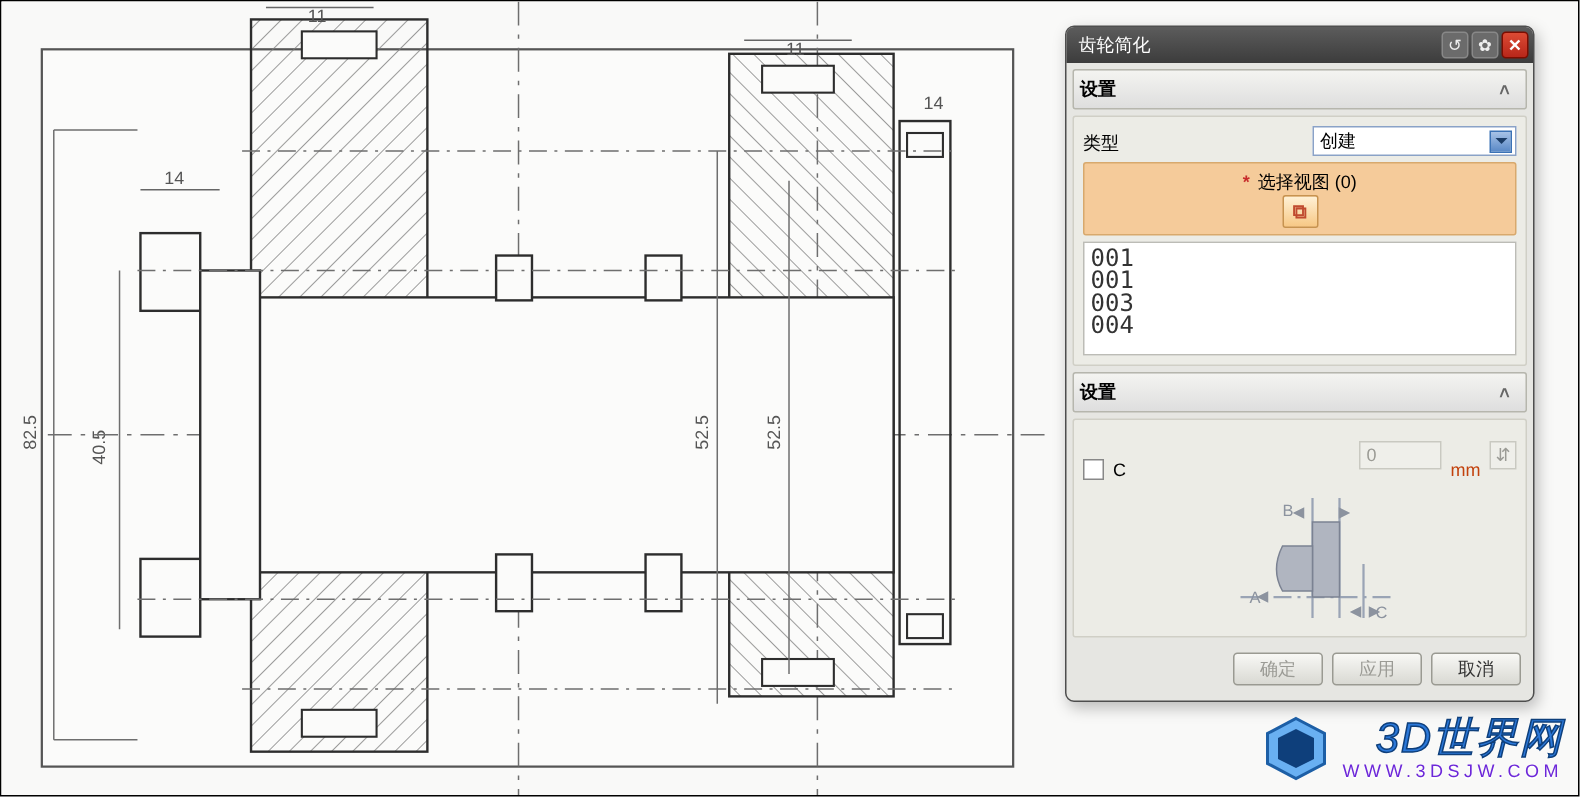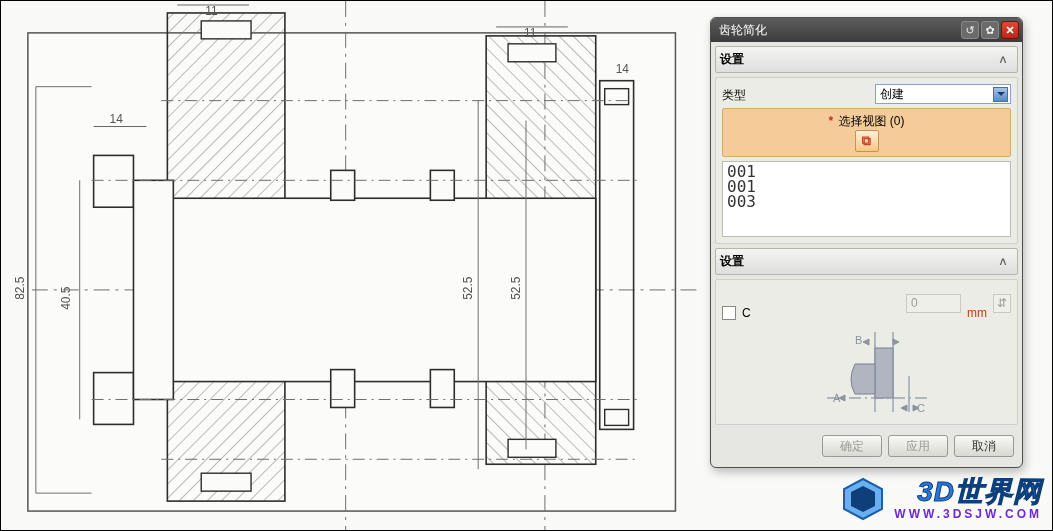--- a/index.html
+++ b/index.html
@@ -77,21 +77,21 @@
 
   .btn-row { display:flex; gap:6px; justify-content:flex-end; padding:6px 4px 6px; }
   .btn { min-width:60px; height:22px; border:1px solid #9a9a92; border-radius:3px;
          background:linear-gradient(#f8f8f5,#d9d9d3); color:#9b9b95;
          display:inline-flex; align-items:center; justify-content:center;
          font-size:12px; cursor:pointer; }
   .btn.enabled { color:#333; }
 
   
   .wm { position:absolute; right:10px; bottom:8px; color:#2b78d9;
-        font-weight:700; font-style:italic; text-align:right; line-height:1.15;
+        font-weight:400; font-style:italic; text-align:right; line-height:1.15;
         text-shadow:0 1px 0 #fff; font-family:Arial, sans-serif; display:flex;
         align-items:center; gap:8px; pointer-events:none; }
   .wm-logo svg { display:block; }
   .wm-txt .line1 { font-size:28px; letter-spacing:1px;
                    color:#2b78d9; -webkit-text-stroke:1px #0e3f7b; }
   .wm-txt .line2 { font-size:12px; letter-spacing:3px; font-style:normal;
                    color:#6d28d9; }
 </style>
 </head>
 <body>
@@ -225,20 +225,21 @@
           <span>选择视图</span>
           <span>(0)</span>
         </span>
         <span class="sel-btn">⧉</span>
       </div>
 
       <div class="listbox">
         <div class="list-item">001</div>
         <div class="list-item">001</div>
         <div class="list-item">003</div>
+        <div class="list-item">004</div>
       </div>
     </div>
 
     <div class="sec-hdr">
       <span>设置</span>
       <span class="chev">˄</span>
     </div>
     <div class="sec-box">
       <div class="row">
         <span class="num-row">

